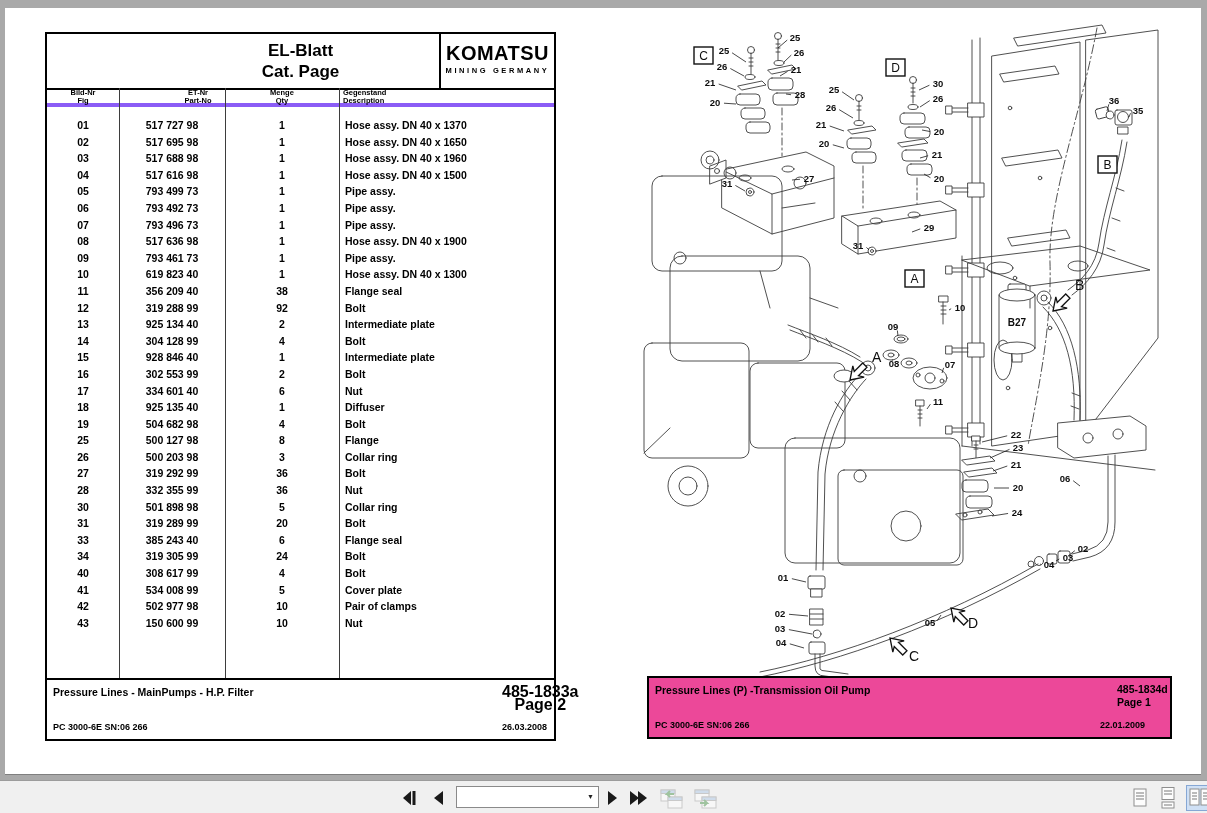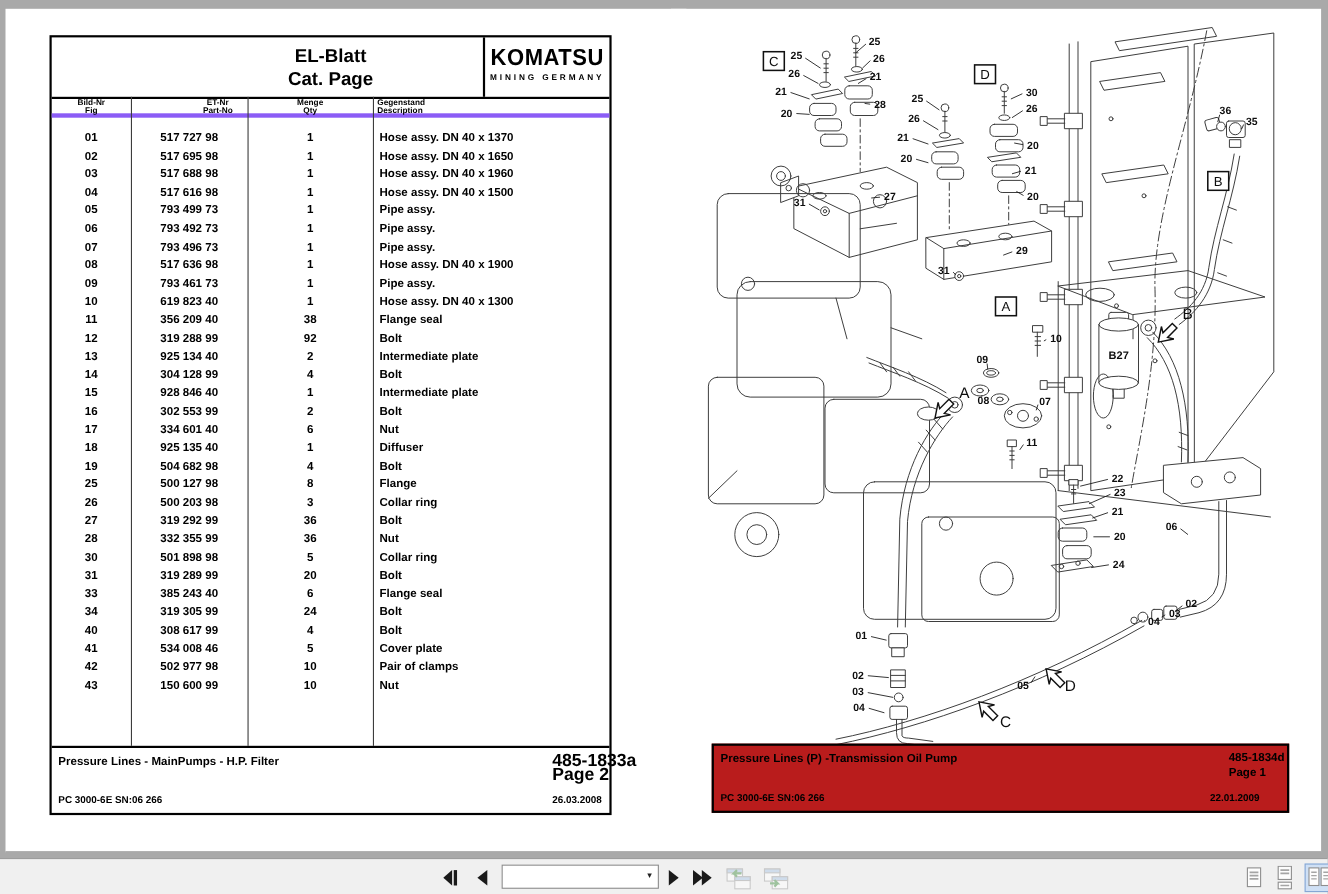--- a/index.html
+++ b/index.html
@@ -24,30 +24,30 @@
   .ch3{left:296px;right:0;text-align:left;}
   .vline{position:absolute;top:54px;height:590px;width:1px;background:#3d3d3d;}
   .v0{left:72px;} .v1{left:178px;} .v2{left:292px;}
   .rows{position:absolute;top:69px;left:0;right:0;padding-top:14px;}
   .row{position:relative;height:16.6px;font-size:10.5px;font-weight:bold;line-height:16.6px;color:#000;}
   .cell{position:absolute;top:0;}
   .c0{left:0;width:72px;text-align:center;}
   .c1{left:72px;width:106px;text-align:center;}
   .c2{left:178px;width:114px;text-align:center;}
   .c3{left:298px;right:2px;text-align:left;}
-  .pfooter{position:absolute;left:0;right:0;top:644px;bottom:0;border-top:2px solid #000;font-weight:bold;color:#000;}
+  .pfooter{position:absolute;left:0;right:0;top:644px;bottom:0;border-top:2px solid #000;font-weight:bold;color:#000;text-align:center;}
   .pf-title{position:absolute;left:6px;top:6px;font-size:10.5px;}
   .pf-doc{position:absolute;left:455px;top:5px;font-size:16px;line-height:13px;white-space:nowrap;}
   .pf-model{position:absolute;left:6px;bottom:7px;font-size:9px;}
   .pf-date{position:absolute;left:455px;bottom:7px;font-size:9px;}
 
   
   .diagram-svg{position:absolute;left:0;top:0;width:591px;height:766px;}
   .rfooter{position:absolute;left:37px;top:668px;width:521px;height:59px;border:2px solid #000;
-    background:#b91c1c;font-weight:bold;color:#000;}
+    background:#ec4899;font-weight:bold;color:#000;}
   .rf-doc{position:absolute;left:468px;top:5px;font-size:10.5px;line-height:13px;white-space:nowrap;}
   .art{stroke:#3c3c3c;stroke-width:.9;fill:none;stroke-linejoin:round;stroke-linecap:round;}
   .artf{stroke:#3c3c3c;stroke-width:.9;fill:#fff;stroke-linejoin:round;}
   .callout{font:bold 9.5px "Liberation Sans","DejaVu Sans",sans-serif;fill:#0d0d0d;}
   .boxletter{font:12px "Liberation Sans","DejaVu Sans",sans-serif;fill:#0d0d0d;}
   .arrowletter{font:14px "Liberation Sans","DejaVu Sans",sans-serif;fill:#0d0d0d;}
   .partref{font:bold 10px "Liberation Sans","DejaVu Sans",sans-serif;fill:#0d0d0d;}
   .leader{stroke:#1a1a1a;stroke-width:.8;}
 
   
@@ -262,21 +262,21 @@
           <div class="cell c3">Bolt</div>
         </div>
         <div class="row">
           <div class="cell c0">40</div>
           <div class="cell c1">308 617 99</div>
           <div class="cell c2">4</div>
           <div class="cell c3">Bolt</div>
         </div>
         <div class="row">
           <div class="cell c0">41</div>
-          <div class="cell c1">534 008 46</div>
+          <div class="cell c1">534 008 99</div>
           <div class="cell c2">5</div>
           <div class="cell c3">Cover plate</div>
         </div>
         <div class="row">
           <div class="cell c0">42</div>
           <div class="cell c1">502 977 98</div>
           <div class="cell c2">10</div>
           <div class="cell c3">Pair of clamps</div>
         </div>
         <div class="row">

